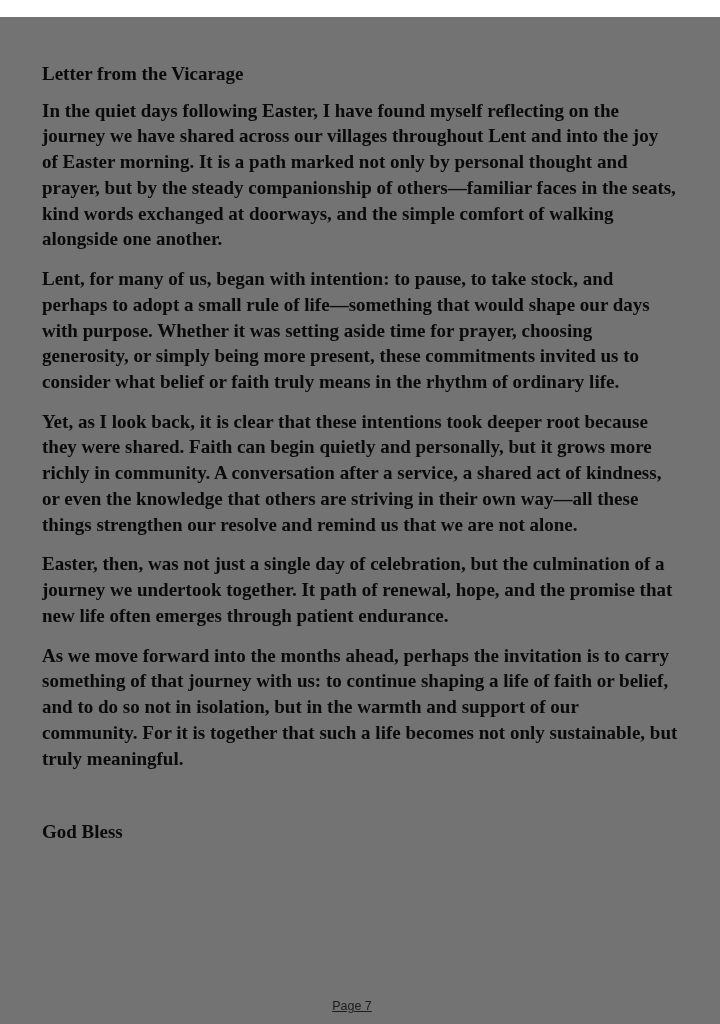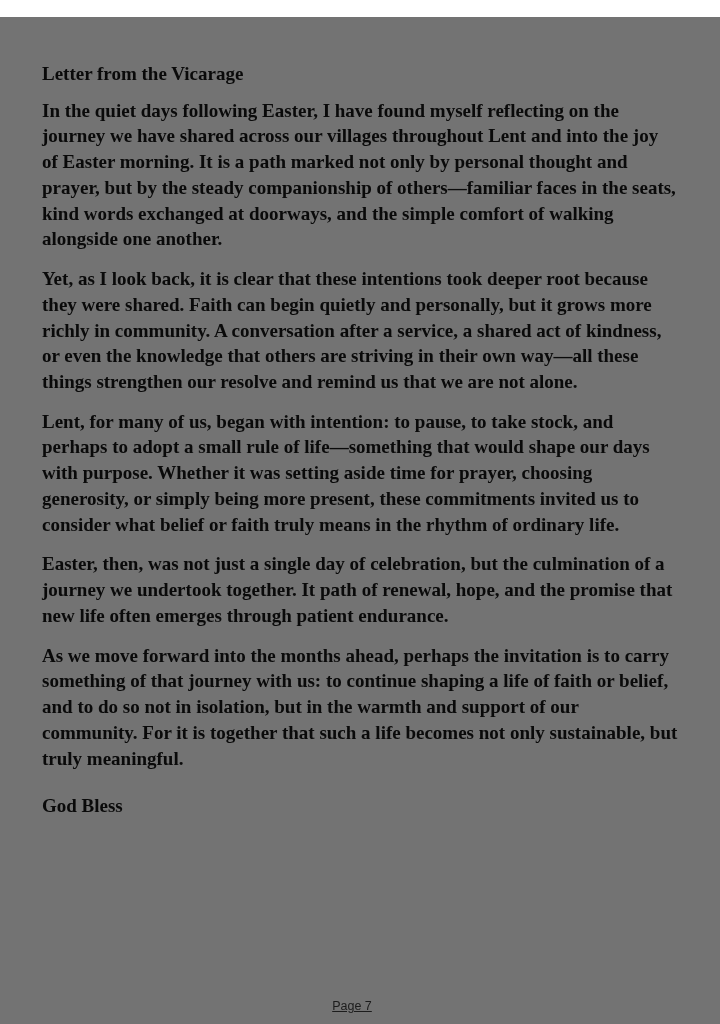--- a/index.html
+++ b/index.html
@@ -37,21 +37,21 @@
   .para {
     font-weight: bold;
     font-size: 19px;
     line-height: 1.355;
     margin: 0 0 14px 0;
     text-align: left;
   }
   .closing {
     font-weight: bold;
     font-size: 19px;
-    margin-top: 24px;
+    margin-top: 50px;
   }
   .signature {
     font-weight: bold;
     font-size: 19px;
     margin-top: 44px;
   }
   .footer {
     position: absolute;
     top: 982px;
     left: 0;
@@ -65,23 +65,23 @@
 </style>
 </head>
 <body>
 
 <div class="page">
   <div class="content">
     <h1 class="doc-title">Letter from the Vicarage</h1>
 
     <p class="para">In the quiet days following Easter, I have found myself reflecting on the journey we have shared across our villages throughout Lent and into the joy of Easter morning. It is a path marked not only by personal thought and prayer, but by the steady companionship of others—familiar faces in the seats, kind words exchanged at doorways, and the simple comfort of walking alongside one another.</p>
 
+    <p class="para">Lent, for many of us, began with intention: to pause, to take stock, and perhaps to adopt a small rule of life—something that would shape our days with purpose. Whether it was setting aside time for prayer, choosing generosity, or simply being more present, these commitments invited us to consider what belief or faith truly means in the rhythm of ordinary life.</p>
+
     <p class="para">Yet, as I look back, it is clear that these intentions took deeper root because they were shared. Faith can begin quietly and personally, but it grows more richly in community. A conversation after a service, a shared act of kindness, or even the knowledge that others are striving in their own way—all these things strengthen our resolve and remind us that we are not alone.</p>
-
-    <p class="para">Lent, for many of us, began with intention: to pause, to take stock, and perhaps to adopt a small rule of life—something that would shape our days with purpose. Whether it was setting aside time for prayer, choosing generosity, or simply being more present, these commitments invited us to consider what belief or faith truly means in the rhythm of ordinary life.</p>
 
     <p class="para">Easter, then, was not just a single day of celebration, but the culmination of a journey we undertook together. It path of renewal, hope, and the promise that new life often emerges through patient endurance.</p>
 
     <p class="para">As we move forward into the months ahead, perhaps the invitation is to carry something of that journey with us: to continue shaping a life of faith or belief, and to do so not in isolation, but in the warmth and support of our community. For it is together that such a life becomes not only sustainable, but truly meaningful.</p>
 
     <div class="closing">God Bless</div>
 
   </div>
 
   <div class="footer">Page 7</div>

